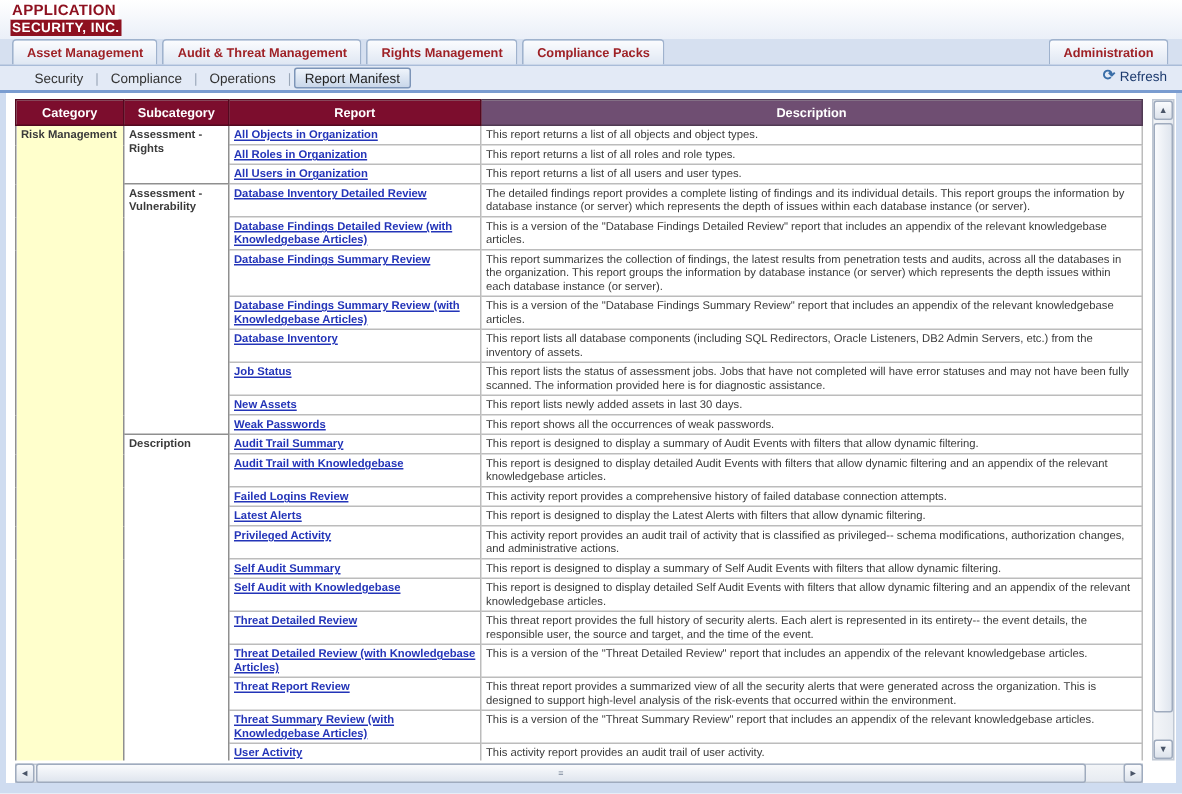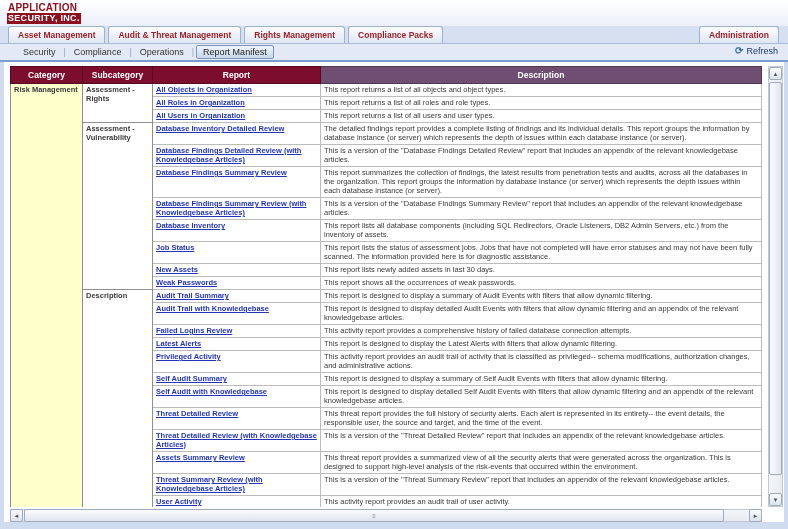--- a/index.html
+++ b/index.html
@@ -201,21 +201,21 @@
             </tr>
             <tr>
               <td class="rep"><a>Threat Detailed Review</a></td>
               <td>This threat report provides the full history of security alerts.  Each alert is represented in its entirety-- the event details, the responsible user, the source and target, and the time of the event.</td>
             </tr>
             <tr>
               <td class="rep"><a>Threat Detailed Review (with Knowledgebase Articles)</a></td>
               <td>This is a version of the "Threat Detailed Review" report that includes an appendix of the relevant knowledgebase articles.</td>
             </tr>
             <tr>
-              <td class="rep"><a>Assets Summary Review</a></td>
+              <td class="rep"><a>Threat Report Review</a></td>
               <td>This threat report provides a summarized view of all the security alerts that were generated across the organization.  This is designed to support high-level analysis of the risk-events that occurred within the environment.</td>
             </tr>
             <tr>
               <td class="rep"><a>Threat Summary Review (with Knowledgebase Articles)</a></td>
               <td>This is a version of the "Threat Summary Review" report that includes an appendix of the relevant knowledgebase articles.</td>
             </tr>
             <tr>
               <td class="rep"><a>User Activity</a></td>
               <td>This activity report provides an audit trail of user activity.</td>
             </tr>

